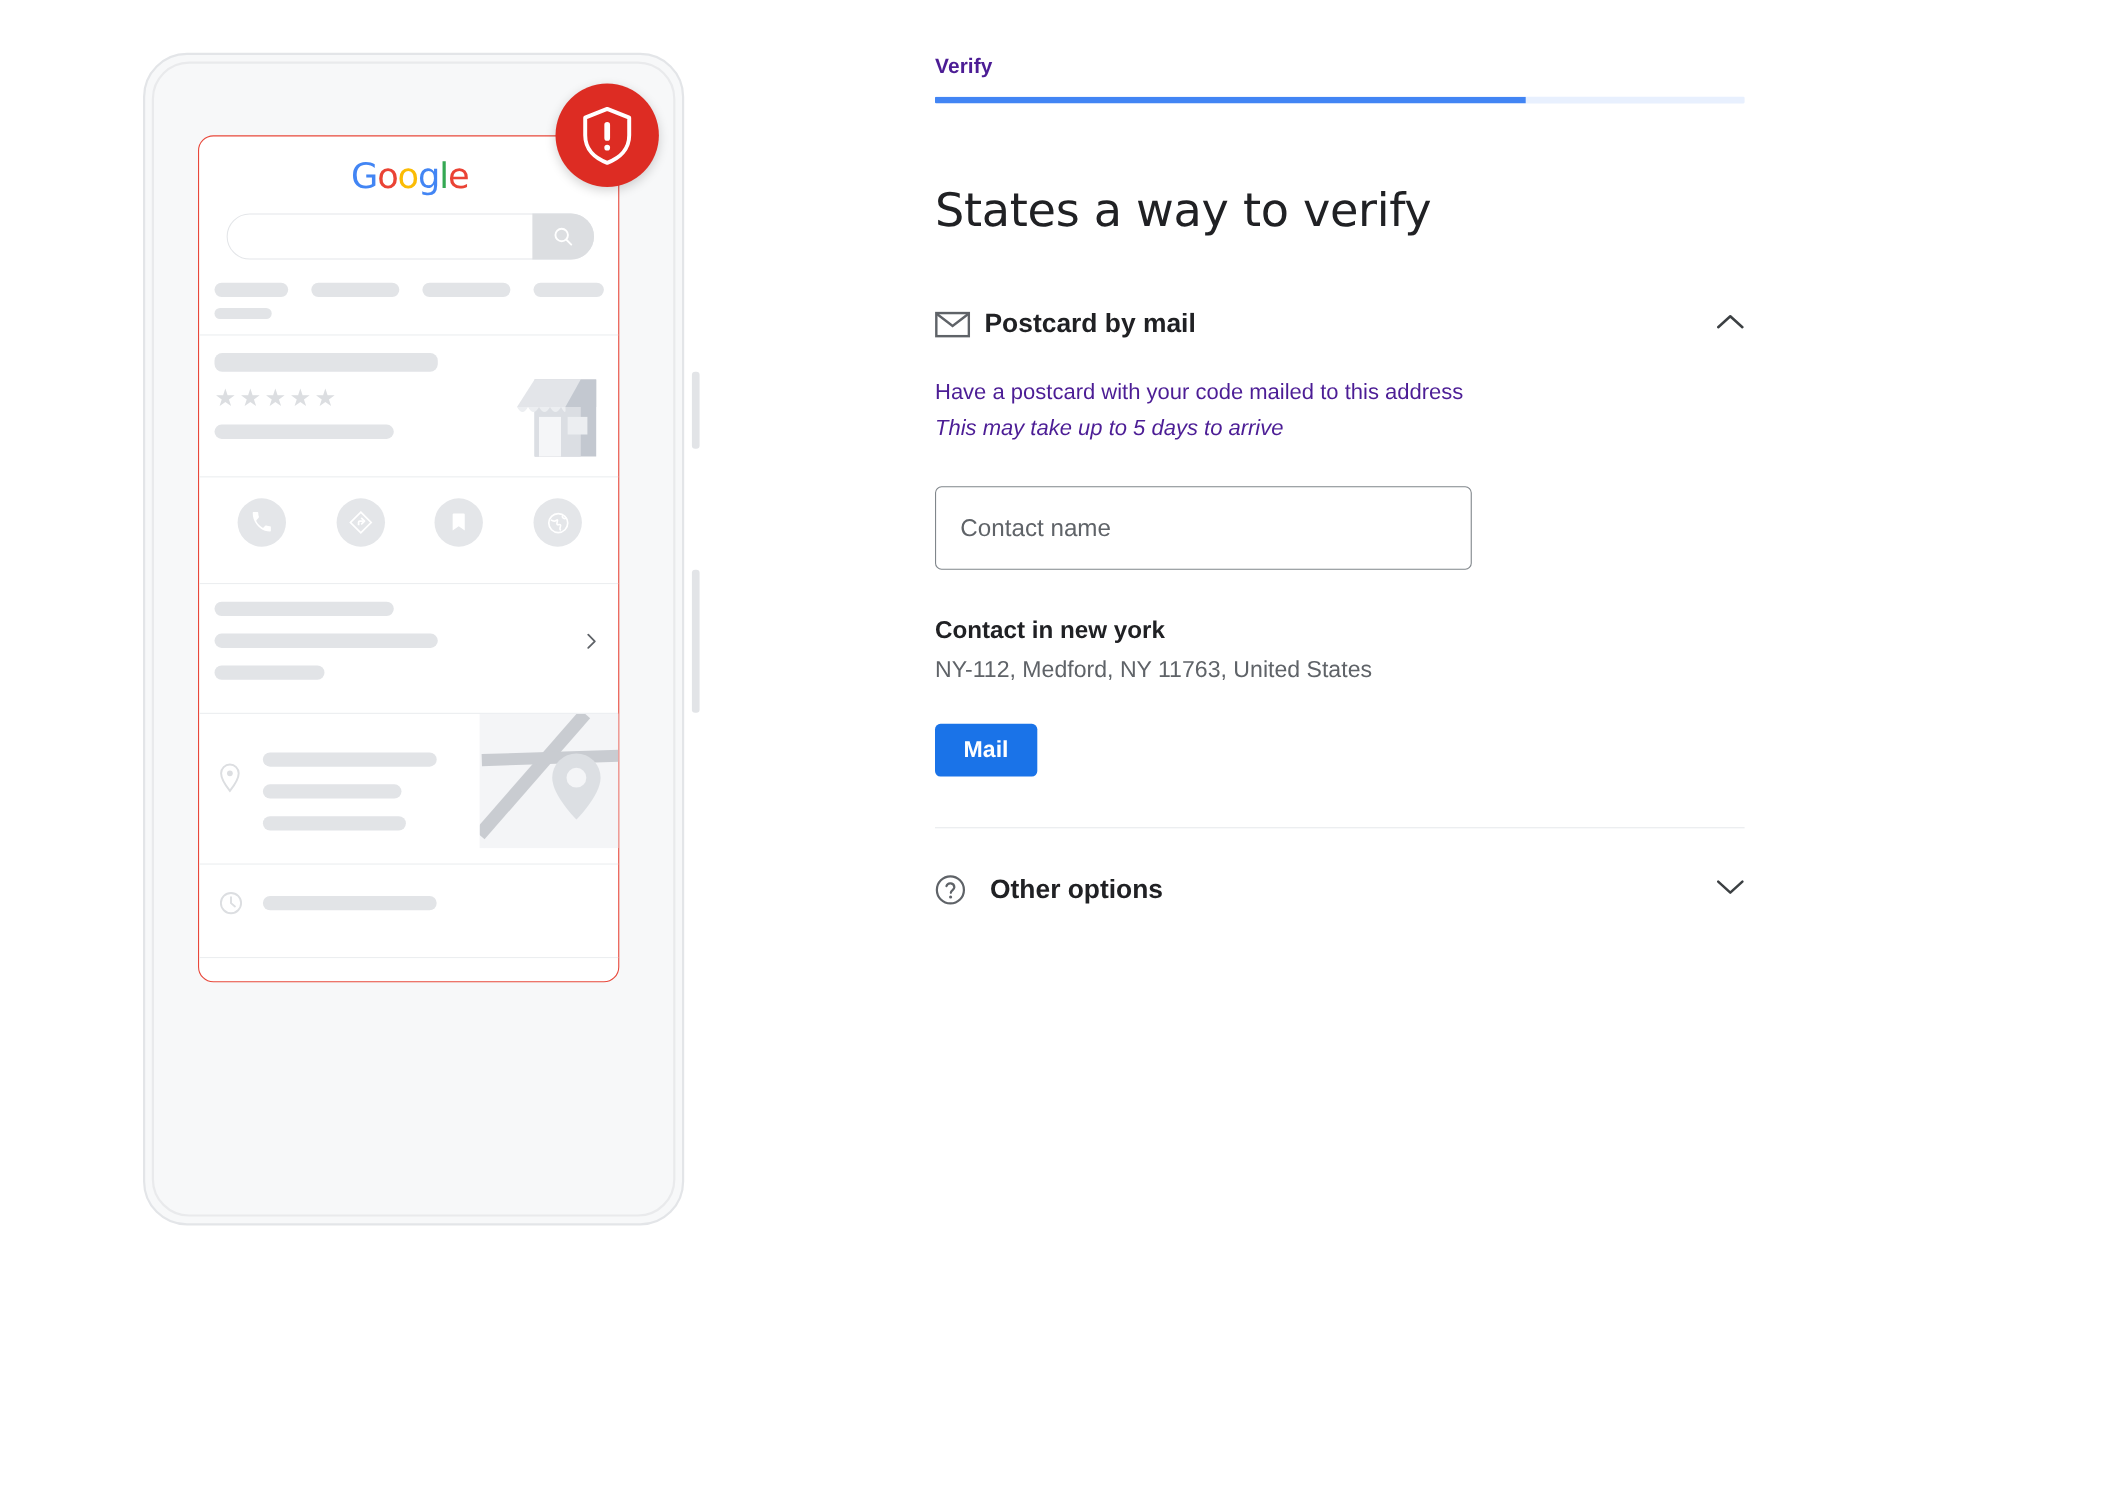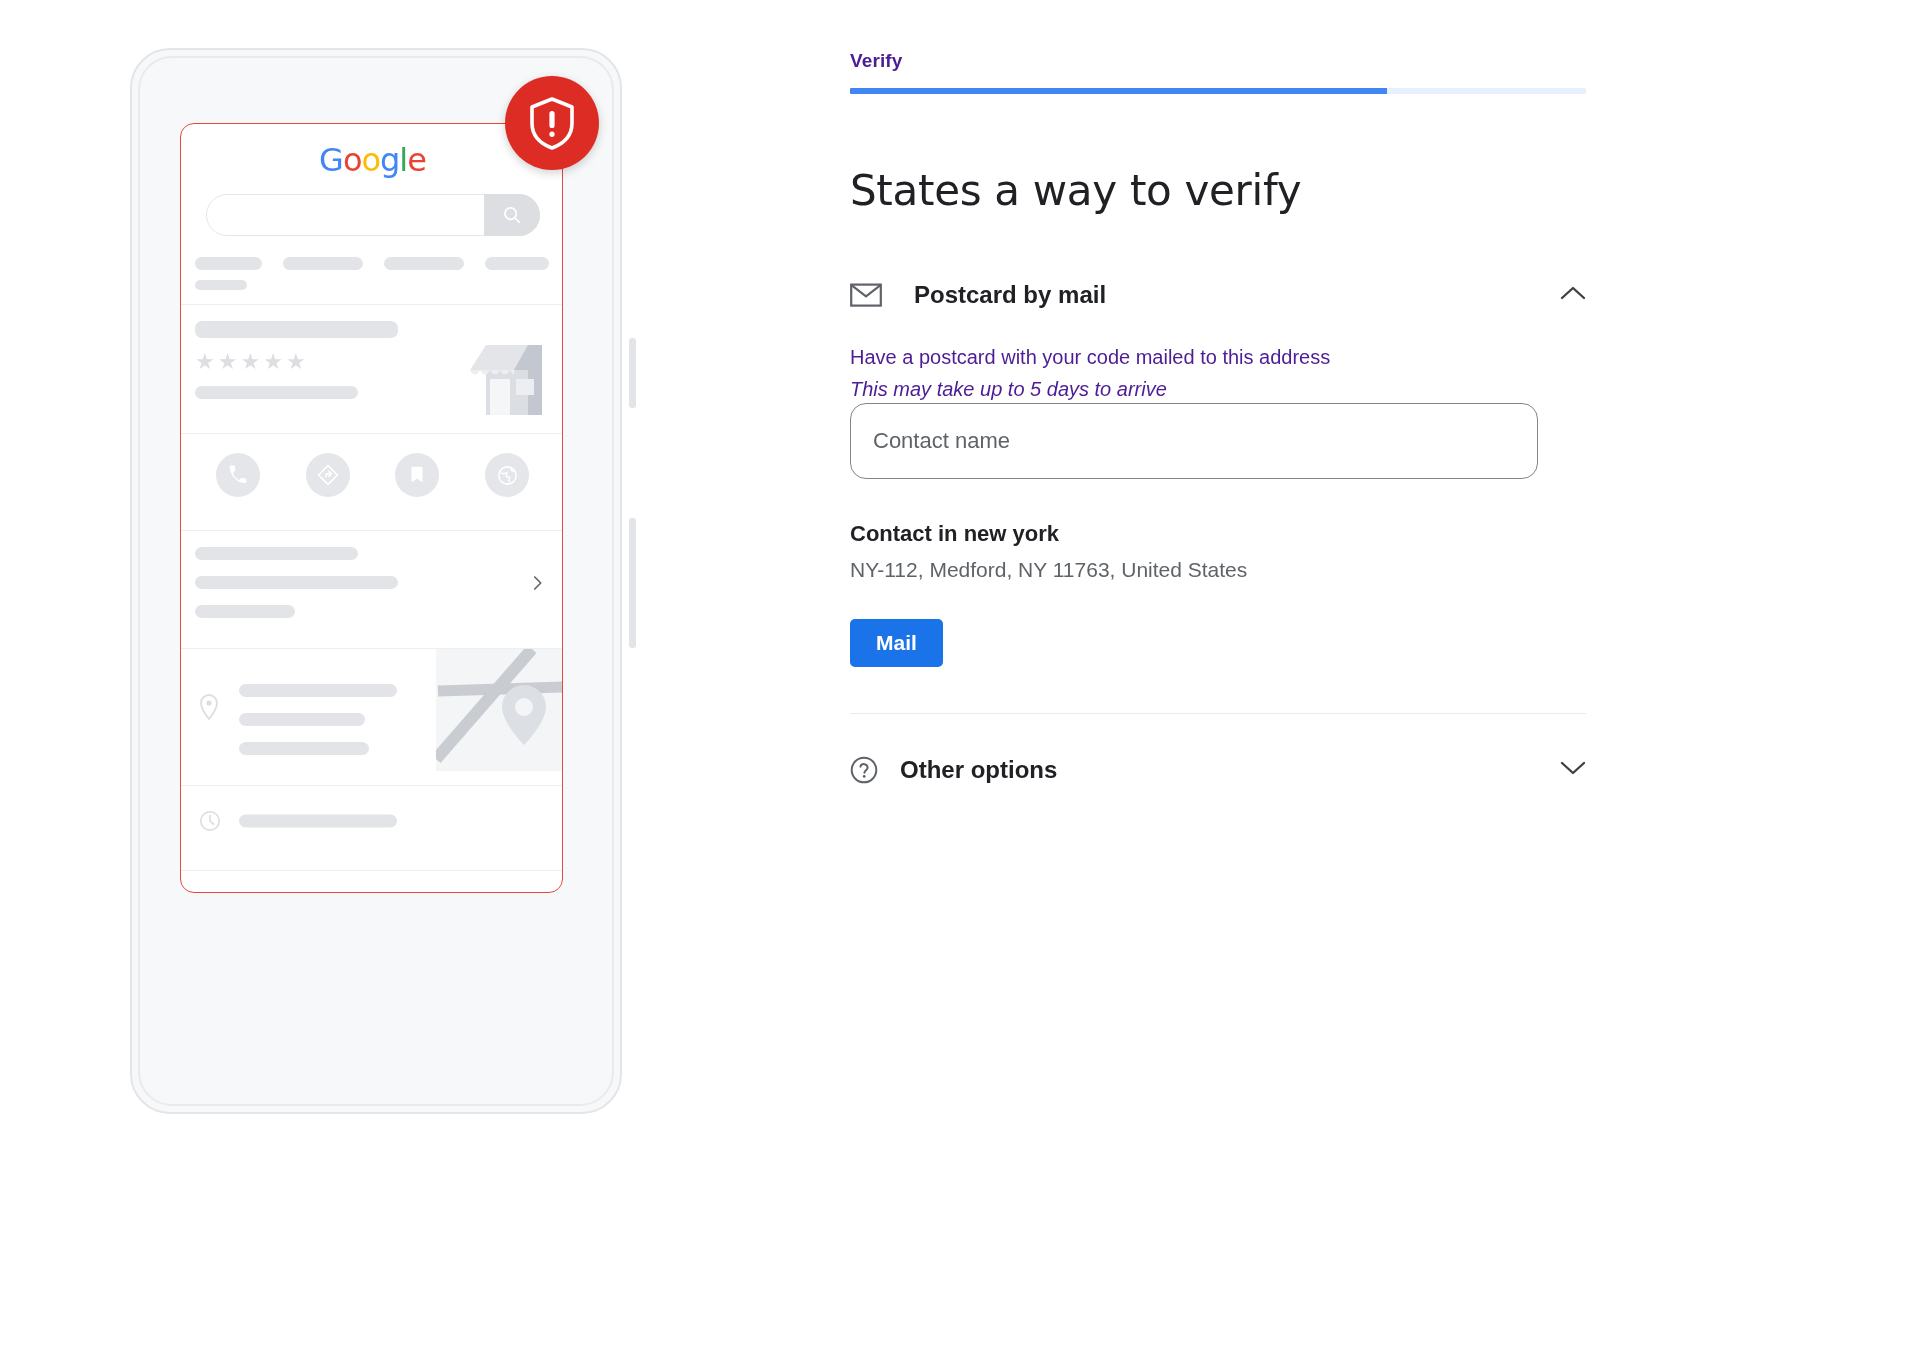--- a/index.html
+++ b/index.html
@@ -248,42 +248,43 @@
     align-items: center;
     margin-top: 60px;
     height: 40px;
     position: relative;
   }
   .opt-icon { width: 34px; display: flex; align-items: center; }
   .opt-title {
     font-size: 24px;
     font-weight: bold;
     color: #202124;
-    margin-left: 30px;
+    margin-left: 11px;
   }
   .opt-chev {
     position: absolute;
     right: 0;
     top: 50%;
     transform: translateY(-50%);
   }
 
   .opt-desc {
     margin-top: 29px;
     font-size: 20px;
     color: #4c1d95;
     line-height: 1.35;
   }
   .opt-desc .ital { font-style: italic; display: block; margin-top: 5px; }
 
   .text-field {
-    width: 688px;
+    margin-top: 39px;
+    width: 488px;
     height: 76px;
     border: 1.6px solid #80868b;
-    border-radius: 16px;
+    border-radius: 6px;
     box-sizing: border-box;
     display: flex;
     align-items: center;
     padding: 0 20px;
     background: #fff;
   }
   .text-field input {
     border: 0;
     outline: 0;
     width: 100%;

